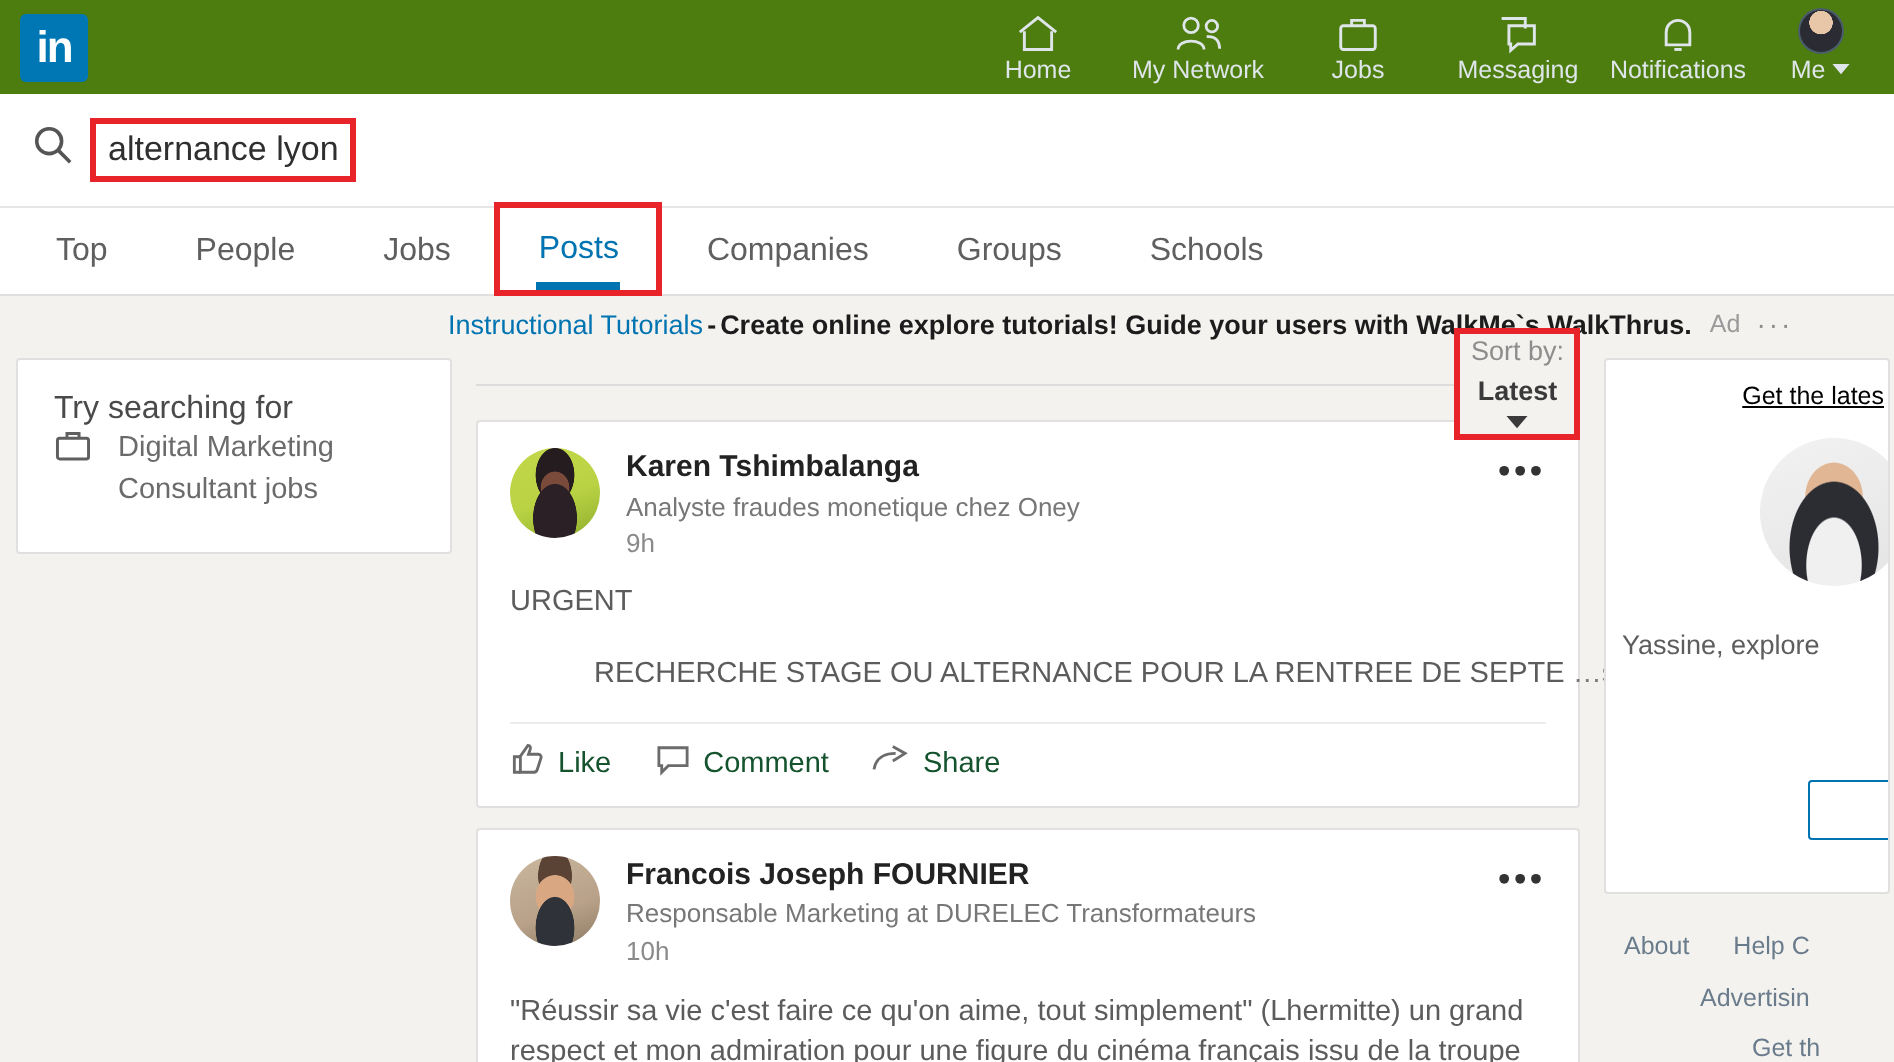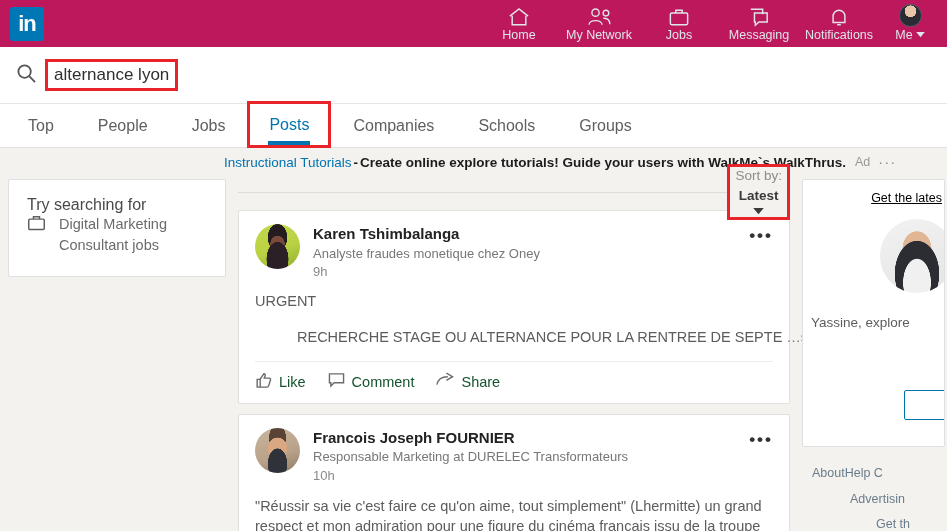--- a/index.html
+++ b/index.html
@@ -7,21 +7,21 @@
     width: 947px; height: 531px;
     overflow: hidden;
     background: #f3f2ef;
     font-family: "Liberation Sans", sans-serif;
     -webkit-font-smoothing: antialiased;
   }
 
   
   .topnav {
     height: 47px; width: 947px;
-    background: #be185d;
+    background: #4d7c0f;
     display: flex; align-items: center;
     position: relative;
   }
   .logo {
     width: 34px; height: 34px;
     background: #0077b5;
     border-radius: 3px;
     margin-left: 10px;
     display: flex; align-items: center; justify-content: center;
     color: #fff; font-weight: bold; font-size: 22px;
@@ -223,21 +223,21 @@
     width: 52px; height: 30px;
     border: 1px solid #0073b1; border-radius: 2px;
     background: #fff;
   }
   .footer {
     margin-top: 14px;
     font-size: 12.5px; color: #6a7c8c;
     line-height: 2.05;
   }
   .f-row { display: flex; white-space: nowrap; }
-  .f-r1 { padding-left: 10px; }
+  .f-r1 { padding-left: 10px; gap: 22px; }
   .f-r2 { padding-left: 48px; }
   .f-r3 { padding-left: 74px; }
   .flink { cursor: pointer; }
 </style>
 </head>
 <body>
 
 <div class="topnav">
   <div class="logo">in</div>
 
@@ -332,24 +332,24 @@
   <div class="tab">
       <span>Jobs</span>
     </div>
   <div class="tab active boxed">
       <span>Posts</span>
     </div>
   <div class="tab">
       <span>Companies</span>
     </div>
   <div class="tab">
+      <span>Groups</span>
+    </div>
+  <div class="tab">
       <span>Schools</span>
-    </div>
-  <div class="tab">
-      <span>Groups</span>
     </div>
 </div>
 
 <div class="adbanner">
   <span class="ad-link">Instructional Tutorials</span>
   <span class="ad-text">-</span>
   <span class="ad-text">Create online explore tutorials! Guide your users with WalkMe`s WalkThrus.</span>
   <span class="ad-tag">Ad</span>
   <span class="ad-dots">···</span>
 </div>

